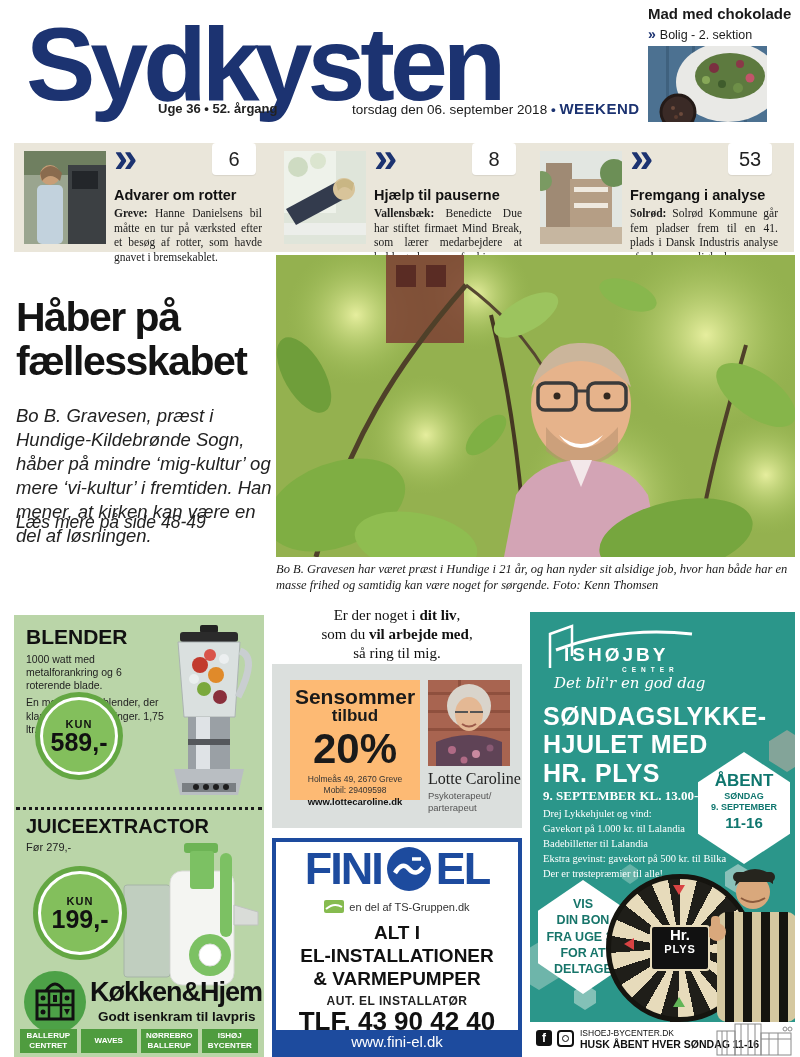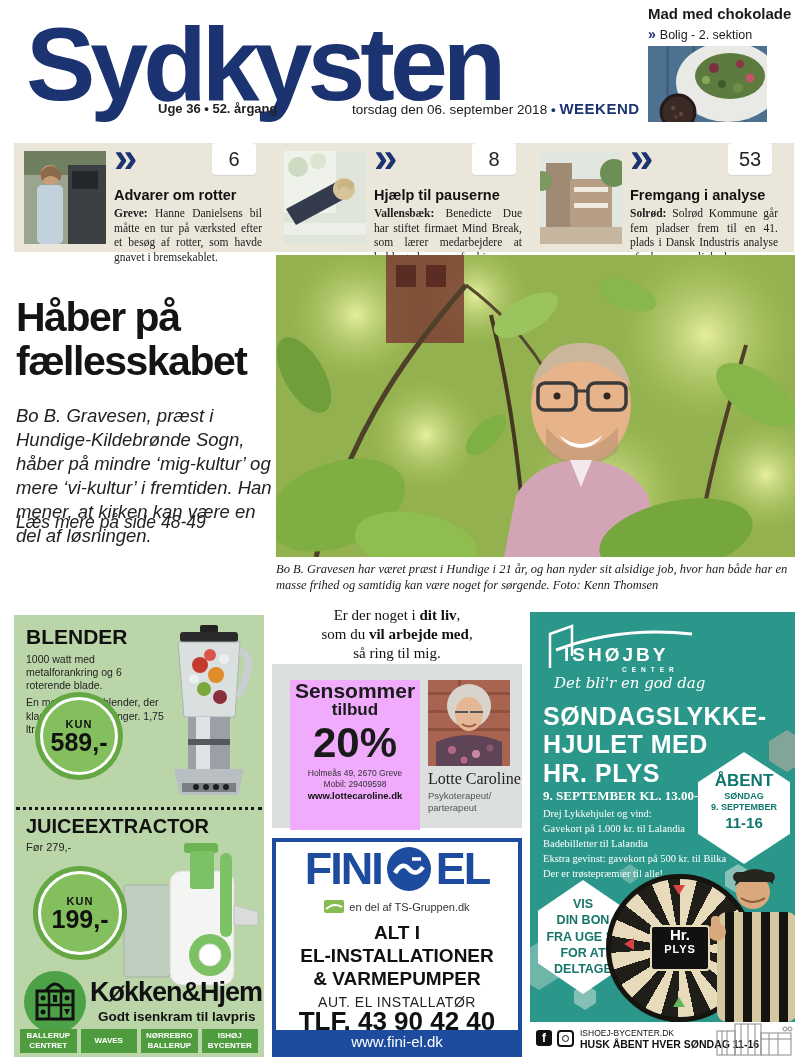--- a/index.html
+++ b/index.html
@@ -61,42 +61,42 @@
   #brand-name{position:absolute;left:76px;top:362px;font-size:27px;font-weight:800;letter-spacing:-1px;color:#111;}
   #brand-slogan{position:absolute;left:84px;top:394px;font-size:13.5px;font-weight:bold;color:#111;}
   #stores{position:absolute;left:6px;right:6px;top:414px;display:grid;grid-template-columns:repeat(4,1fr);gap:4px;}
   .store{background:#4f9c3f;color:#fff;font-size:8px;font-weight:bold;text-align:center;display:flex;
          align-items:center;justify-content:center;min-height:22px;line-height:1.2;padding:1px 2px;}
 
   
   #lotte-intro{left:272px;top:606px;width:250px;text-align:center;font-size:15px;line-height:1.25;
                font-family:"Liberation Serif","DejaVu Serif",serif;color:#111;}
   #lotte{left:272px;top:664px;width:250px;height:164px;background:#dbdfdd;}
-  #offer{position:absolute;left:18px;top:16px;width:130px;height:150px;background:#f0abfc;text-align:center;
-         padding-top:0;box-sizing:border-box;}
+  #offer{position:absolute;left:18px;top:16px;width:130px;height:120px;background:#fdba74;text-align:center;
+         padding-top:6px;box-sizing:border-box;}
   #offer .t1{font-size:21px;font-weight:800;line-height:1;}
   #offer .t2{font-size:17px;font-weight:800;line-height:1.1;}
   #offer .pct{font-size:42px;font-weight:800;line-height:1;margin:2px 0 4px 0;}
   #offer .adr{font-size:8.5px;line-height:1.3;color:#333;}
   #offer .web{font-size:9.5px;font-weight:bold;color:#111;}
   #lotte-photo{position:absolute;left:156px;top:16px;width:82px;height:86px;}
   #lotte-name{position:absolute;left:156px;top:106px;font-size:16px;
               font-family:"Liberation Serif","DejaVu Serif",serif;color:#222;}
   #lotte-prof{position:absolute;left:156px;top:126px;font-size:9.5px;line-height:1.3;color:#555;}
 
   
   #fini{left:272px;top:838px;width:250px;height:219px;background:#fff;border:4px solid #1d4b9e;box-sizing:border-box;}
   #fini-logo{position:absolute;left:0;right:0;top:4px;display:flex;align-items:center;justify-content:center;}
   #fini-logo .word{font-size:45px;font-weight:800;letter-spacing:-2px;color:#1d4b9e;line-height:1;}
   #fini-logo svg{margin:0 5px;}
   #fini-group{position:absolute;left:0;right:0;top:58px;display:flex;align-items:center;justify-content:center;
               font-size:11px;color:#333;gap:5px;}
   #fini-alt{position:absolute;left:0;right:0;top:80px;text-align:center;font-size:19px;font-weight:800;
             line-height:1.2;color:#111;}
-  #fini-aut{position:absolute;left:0;right:0;top:152px;text-align:center;font-size:14px;font-weight:normal;
+  #fini-aut{position:absolute;left:0;right:0;top:152px;text-align:center;font-size:12px;font-weight:bold;
             letter-spacing:.5px;color:#222;}
   #fini-tlf{position:absolute;left:0;right:0;top:164px;text-align:center;font-size:26px;font-weight:800;color:#111;}
   #fini-web{position:absolute;left:0;right:0;bottom:0;height:23px;background:#1d4b9e;color:#ffffff;
             display:flex;align-items:center;justify-content:center;font-size:15px;margin-top:21px;}
 
   
   #ishoj{left:530px;top:612px;width:265px;height:410px;background:#2b968a;overflow:hidden;color:#fff;}
   .hexv{clip-path:polygon(50% 0,100% 27%,100% 73%,50% 100%,0 73%,0 27%);}
   #ilogo-swoosh{position:absolute;left:10px;top:10px;}
   #ilogo-text{position:absolute;left:34px;top:32px;font-size:19px;font-weight:800;letter-spacing:3px;}

